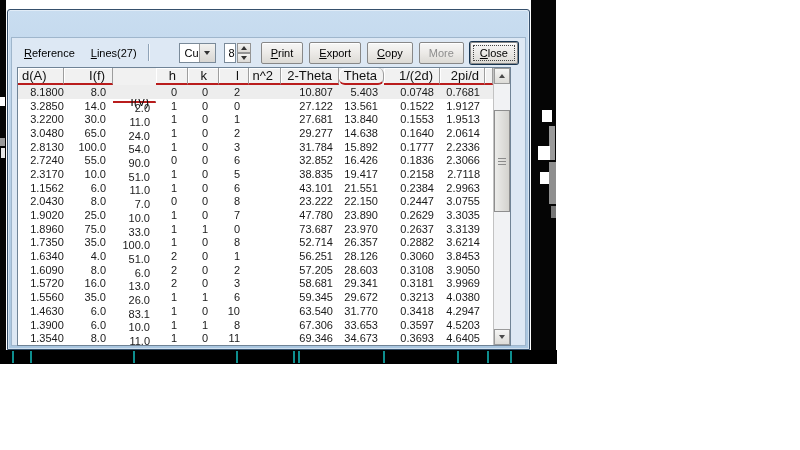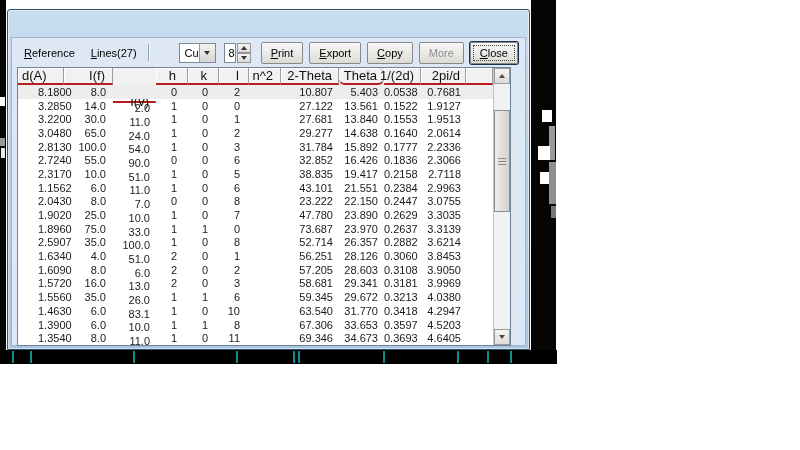--- a/index.html
+++ b/index.html
@@ -62,30 +62,30 @@
          border:1px solid #6f8396;box-sizing:border-box;overflow:hidden;}
   .thead{display:flex;height:17px;background:#f1f1f1;box-sizing:border-box;padding-right:17px;}
   .hcell{box-sizing:border-box;border-right:1px solid #9d9d9d;border-bottom:2px solid #b91c1c;
          box-shadow:inset 1px 1px 0 #fff;background:#f1f1f1;font-size:13px;color:#111;
          display:flex;align-items:center;justify-content:flex-end;}
   .tbody{position:absolute;left:0;top:17px;right:17px;bottom:0;}
   .trow{display:flex;height:13.7px;align-items:center;font-size:11px;color:#1a1a1a;}
   .tbody .trow:first-child{background:#ededed;}
   .cell{box-sizing:border-box;text-align:right;white-space:nowrap;}
   
-  .c0{width:46px;}  .hcell.c0{justify-content:flex-start;padding-left:4px;} .cell.c0{text-align:left;padding-left:20px;}
+  .c0{width:46px;}  .hcell.c0{justify-content:flex-start;padding-left:4px;} .cell.c0{text-align:center;padding-left:12px;}
   .c1{width:49px;padding-right:7px;}
   .c2{width:43px;padding-right:6px;margin-top:33px;}
   .c3{width:32px;padding-right:11px;}
   .c4{width:31px;padding-right:11px;}
   .c5{width:30px;padding-right:9px;}
   .c6{width:32px;padding-right:7px;}
   .c7{width:58px;padding-right:6px;}
   .c8{width:45px;padding-right:6px;border-radius:6px;}
-  .c9{width:37px;padding-right:6px;}
+  .c9{width:56px;padding-right:6px;}
   .c10{width:45px;padding-right:5px;}
   .cfill{flex:1;}
 
   
   .vscroll{position:absolute;top:0;right:0;width:17px;height:100%;background:#eef0f2;border-left:1px solid #c2c2c2;box-sizing:border-box;}
   .sbtn{position:absolute;left:0;right:0;height:16px;background:linear-gradient(180deg,#f6f6f5,#dddcd8);
         border:1px solid #9a9a9a;box-sizing:border-box;display:flex;align-items:center;justify-content:center;}
   .sbtn.up{top:0;} .sbtn.down{bottom:0;}
   .arr-up{width:0;height:0;border-left:3px solid transparent;border-right:3px solid transparent;border-bottom:4px solid #4a4a4a;}
   .arr-down{width:0;height:0;border-left:3px solid transparent;border-right:3px solid transparent;border-top:4px solid #4a4a4a;}
@@ -183,21 +183,21 @@
             <div class="trow">
               <div class="cell c0">8.1800</div>
               <div class="cell c1">8.0</div>
               <div class="cell c2">2.0</div>
               <div class="cell c3">0</div>
               <div class="cell c4">0</div>
               <div class="cell c5">2</div>
               <div class="cell c6"></div>
               <div class="cell c7">10.807</div>
               <div class="cell c8">5.403</div>
-              <div class="cell c9">0.0538</div>
+              <div class="cell c9">0.0748</div>
               <div class="cell c10">0.7681</div>
             </div>
             <div class="trow">
               <div class="cell c0">3.2850</div>
               <div class="cell c1">14.0</div>
               <div class="cell c2">11.0</div>
               <div class="cell c3">1</div>
               <div class="cell c4">0</div>
               <div class="cell c5">0</div>
               <div class="cell c6"></div>
@@ -317,21 +317,21 @@
               <div class="cell c3">1</div>
               <div class="cell c4">1</div>
               <div class="cell c5">0</div>
               <div class="cell c6"></div>
               <div class="cell c7">73.687</div>
               <div class="cell c8">23.970</div>
               <div class="cell c9">0.2637</div>
               <div class="cell c10">3.3139</div>
             </div>
             <div class="trow">
-              <div class="cell c0">2.5907</div>
+              <div class="cell c0">1.7350</div>
               <div class="cell c1">35.0</div>
               <div class="cell c2">51.0</div>
               <div class="cell c3">1</div>
               <div class="cell c4">0</div>
               <div class="cell c5">8</div>
               <div class="cell c6"></div>
               <div class="cell c7">52.714</div>
               <div class="cell c8">26.357</div>
               <div class="cell c9">0.2882</div>
               <div class="cell c10">3.6214</div>

